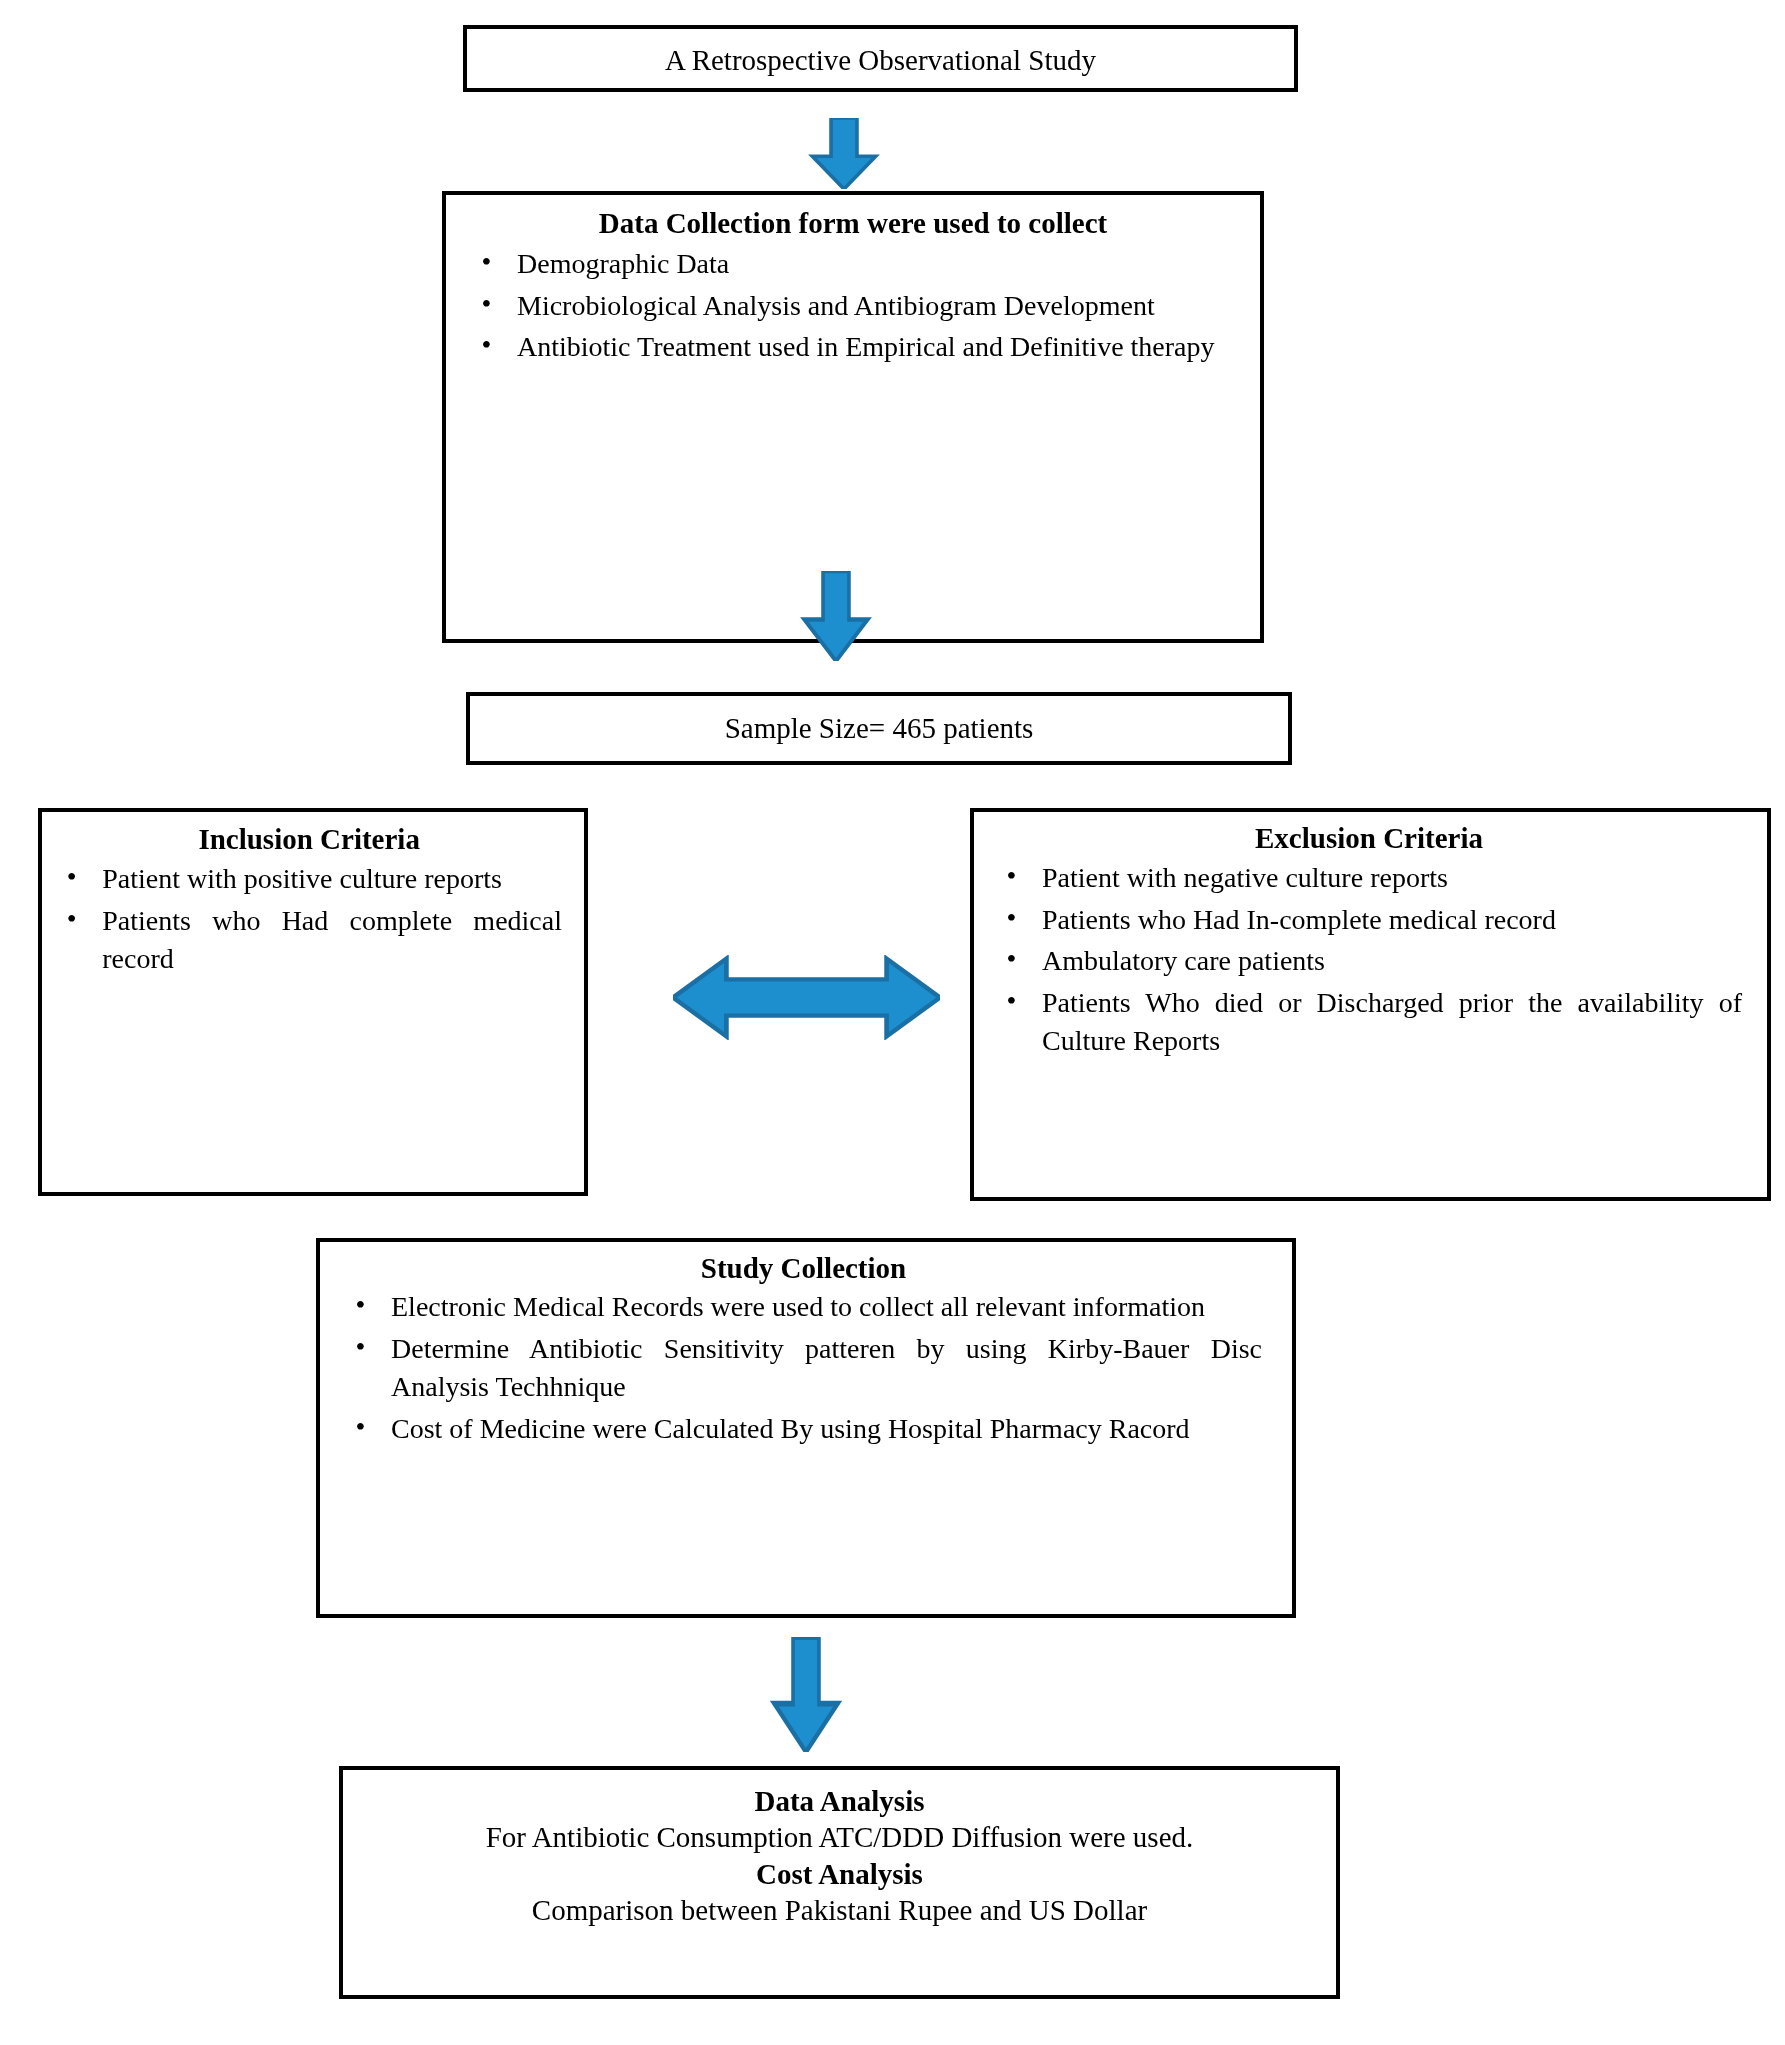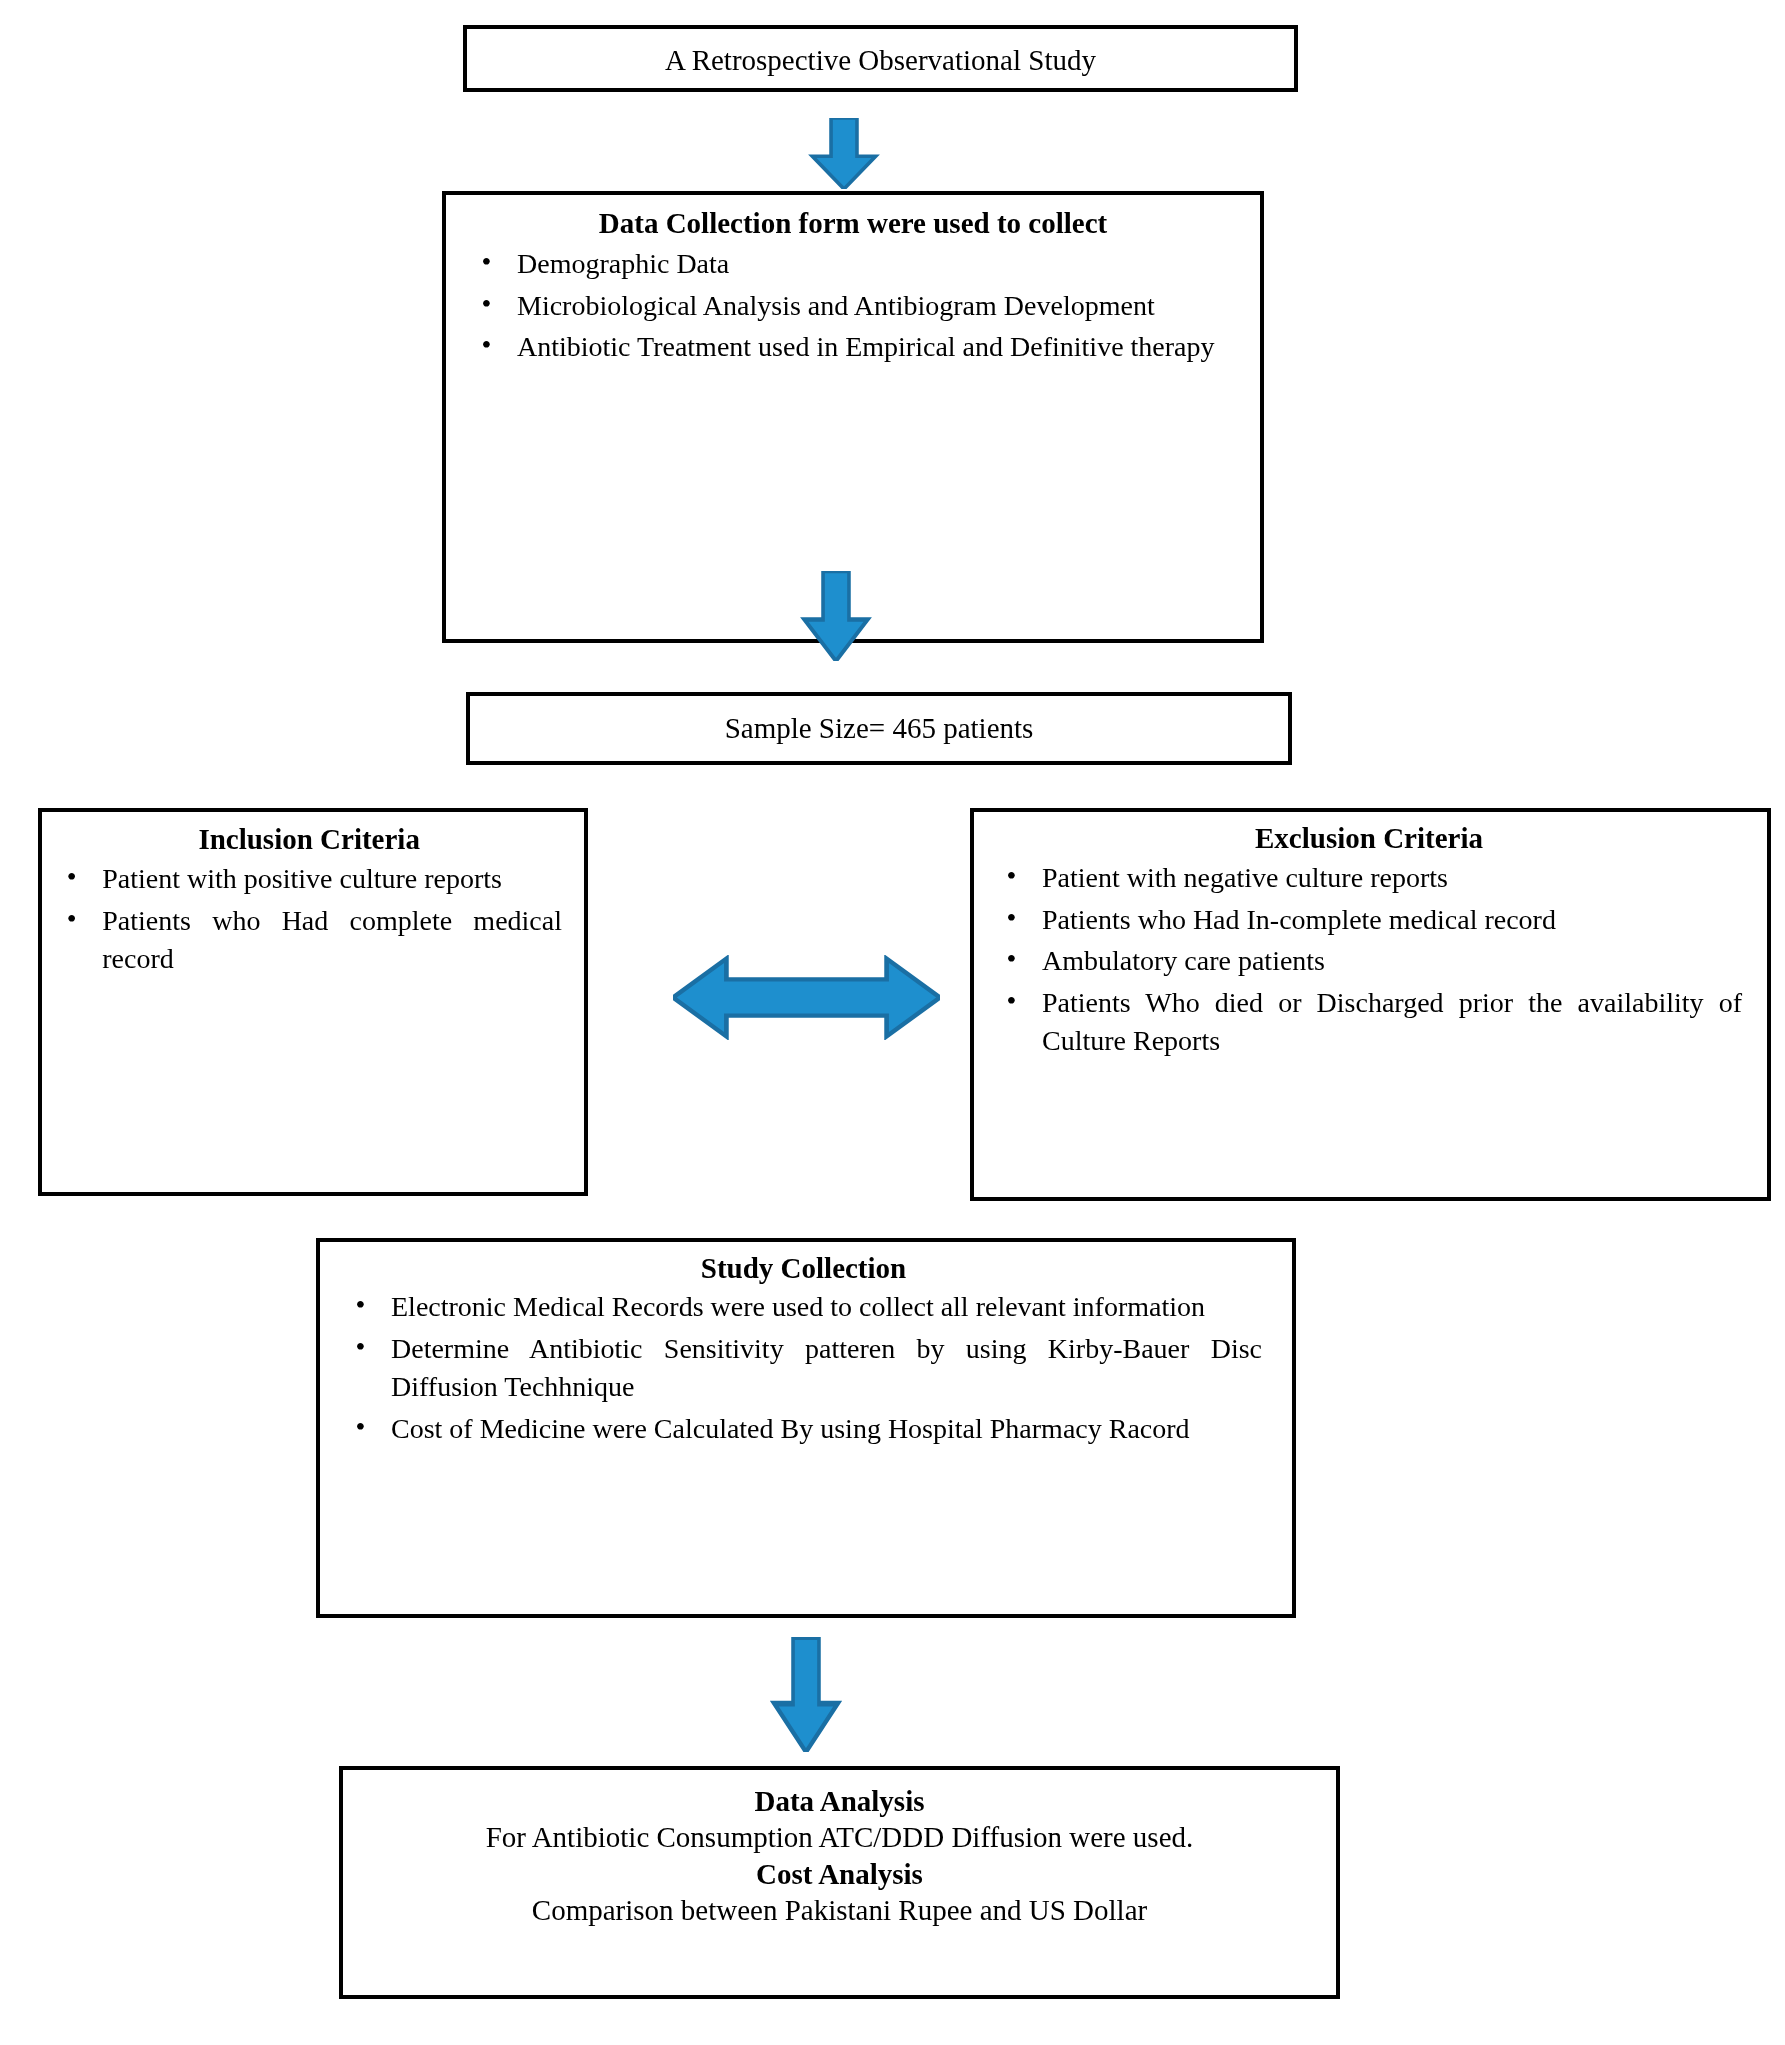--- a/index.html
+++ b/index.html
@@ -110,21 +110,21 @@
         <li>Patients Who died or Discharged prior the availability of Culture Reports</li>
       </ul>
     </div>
   </div>
 
   <div class="box heavy" style="left:316px; top:1238px; width:980px; height:380px;">
     <div id="b6-body">
       <div class="hdr">Study Collection</div>
       <ul class="bul">
         <li>Electronic Medical Records were used to collect all relevant information</li>
-        <li>Determine Antibiotic Sensitivity patteren by using Kirby-Bauer Disc Diffusion Techhnique</li>
+        <li>Determine Antibiotic Sensitivity patteren by using Kirby-Bauer Disc Analysis Techhnique</li>
         <li>Cost of Medicine were Calculated By using Hospital Pharmacy Racord</li>
       </ul>
     </div>
   </div>
 
   <div class="arrow-down" style="left:770px; top:1637px; width:72px; height:115px;">
     <svg viewBox="0 0 100 100" preserveAspectRatio="none">
       <polygon points="32,0 68,0 68,58 94,58 50,100 6,58 32,58" fill="#1E8FCE" stroke="#1A6FA4" stroke-width="5"></polygon>
     </svg>
   </div>

